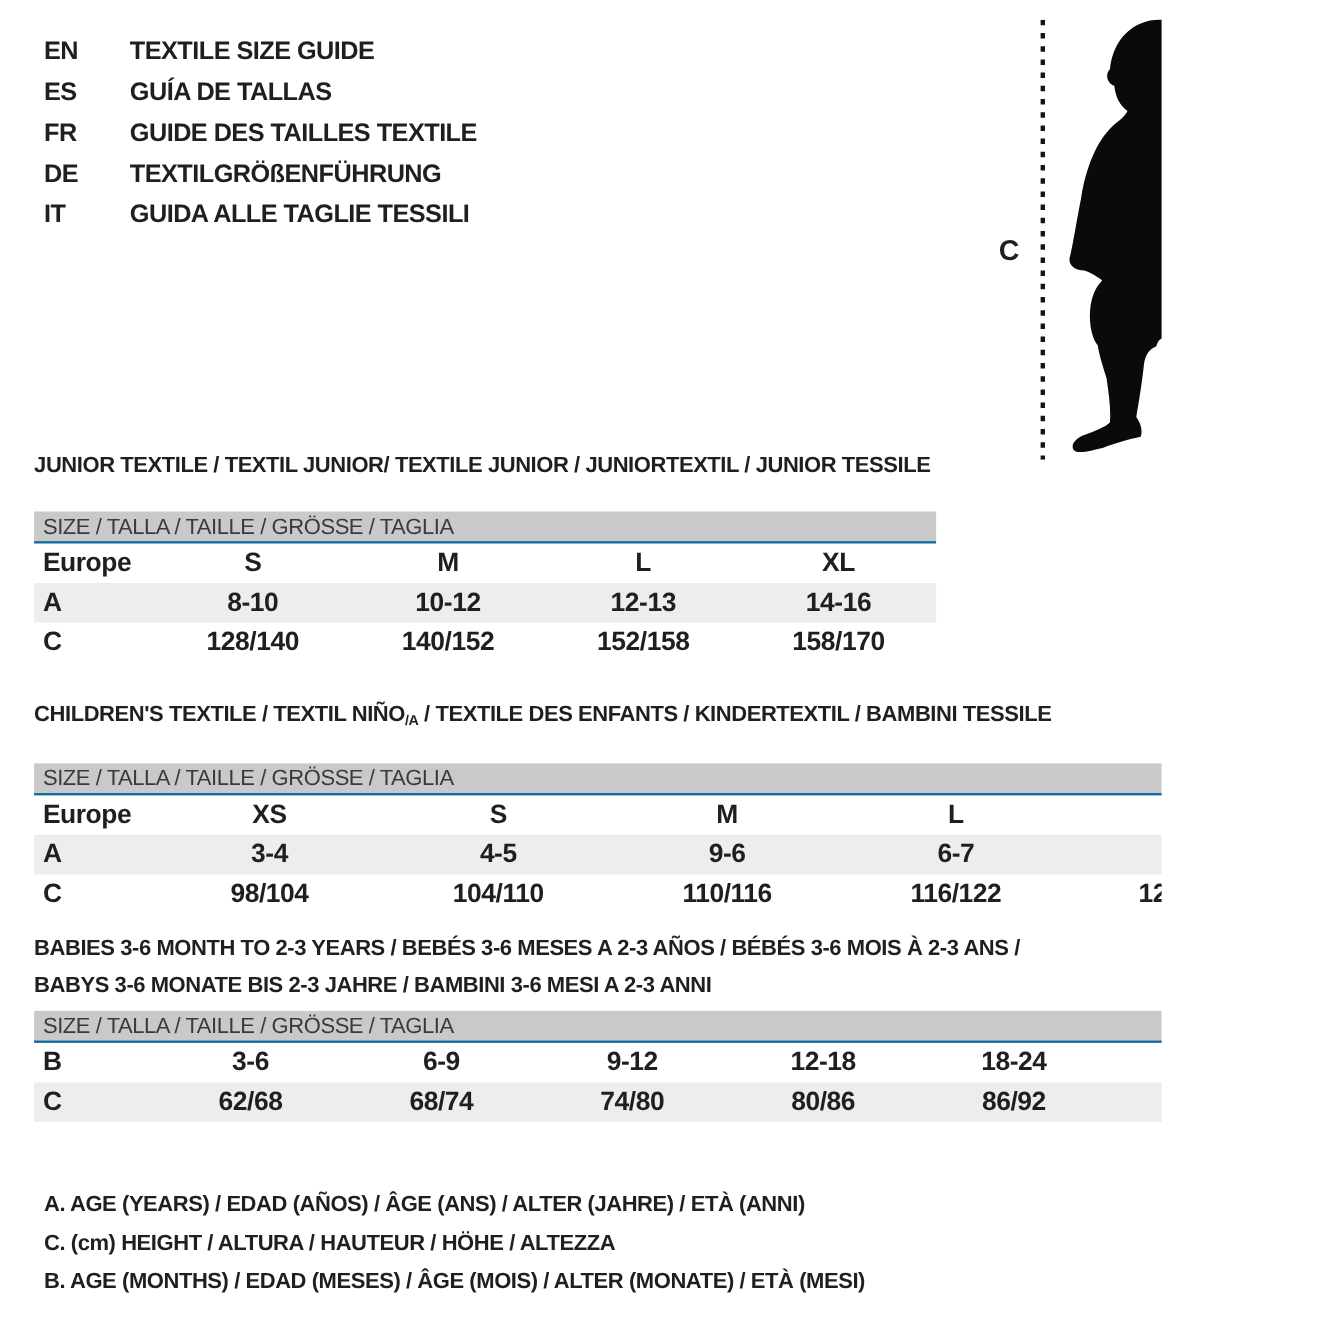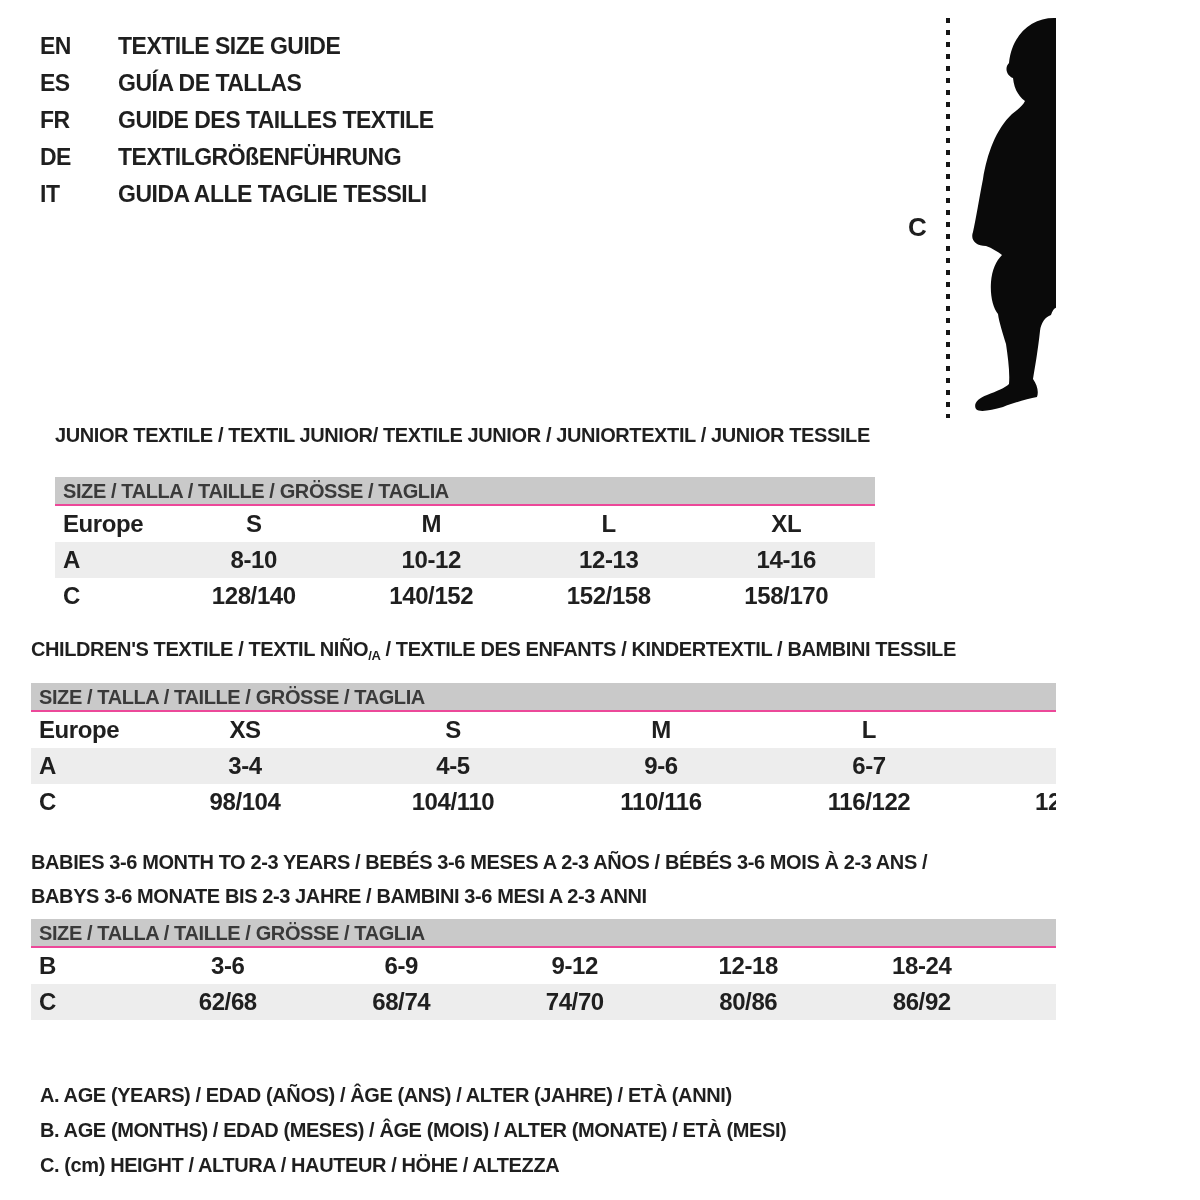--- a/index.html
+++ b/index.html
@@ -24,35 +24,35 @@
   .lang-label{font-size:23px;font-weight:700;letter-spacing:-0.5px;}
 
   
   .figure{position:absolute;left:0;top:0;width:1200px;height:430px;}
   .c-label{position:absolute;left:908px;top:212px;font-size:26px;font-weight:700;}
   .dash-line{position:absolute;left:944px;top:18px;}
   .toddler{position:absolute;left:966px;top:14px;}
 
   
   .sec{position:absolute;left:31px;}
-  .sec-junior{top:424px;width:820px;margin-left:24px;}
+  .sec-junior{top:412px;width:820px;}
   .sec-children{top:638px;width:1150px;}
   .sec-babies{top:845px;width:1151px;}
   .sec-title{margin:0;}
   .sec-junior .sec-title{margin-bottom:31px;}
-  .sec-children .sec-title{margin-bottom:20px;}
+  .sec-children .sec-title{margin-bottom:32px;}
   .sec-babies .sec-title{margin-bottom:6px;}
   .title-line{font-size:20px;font-weight:700;line-height:22px;letter-spacing:-0.4px;white-space:nowrap;}
   .sec-babies .title-line{line-height:34px;}
   .title-line .sub{font-size:13px;position:relative;top:4px;font-weight:700;}
 
   .size-bar{
     height:29px;line-height:29px;background:var(--bar-bg);color:var(--bar-text);
-    font-size:20px;font-weight:700;letter-spacing:-0.4px;padding-left:8px;
-    border-bottom:2px solid #ec4899;box-sizing:border-box;
+    font-size:20px;font-weight:400;letter-spacing:-0.4px;padding-left:8px;
+    border-bottom:2px solid #0369a1;box-sizing:border-box;
   }
   .tbl{width:100%;}
   .trow{display:flex;height:36px;align-items:center;font-size:24px;font-weight:700;letter-spacing:-0.4px;}
   .trow.shaded{background:var(--shade);}
   .cell{flex:1;text-align:center;}
   .cell.label{flex:0 0 110px;text-align:left;padding-left:8px;box-sizing:border-box;}
 
   
   .legend{position:absolute;left:40px;top:1066px;margin-top:12px;}
   .legend-line{font-size:20px;font-weight:700;line-height:35px;letter-spacing:-0.4px;white-space:nowrap;}
@@ -212,27 +212,27 @@
           <div class="cell">6-9</div>
           <div class="cell">9-12</div>
           <div class="cell">12-18</div>
           <div class="cell">18-24</div>
           <div class="cell">24-36</div>
         </div>
         <div class="trow shaded">
           <div class="cell label">C</div>
           <div class="cell">62/68</div>
           <div class="cell">68/74</div>
-          <div class="cell">74/70</div>
+          <div class="cell">74/80</div>
           <div class="cell">80/86</div>
           <div class="cell">86/92</div>
           <div class="cell">92/98</div>
         </div>
       </div>
     </section>
 
   <div class="legend" id="legend">
       <div class="legend-line">A. AGE (YEARS) / EDAD (AÑOS) / ÂGE (ANS) / ALTER (JAHRE) / ETÀ (ANNI)</div>
+      <div class="legend-line">C. (cm) HEIGHT / ALTURA / HAUTEUR / HÖHE / ALTEZZA</div>
       <div class="legend-line">B. AGE (MONTHS) / EDAD (MESES) / ÂGE (MOIS) / ALTER (MONATE) / ETÀ (MESI)</div>
-      <div class="legend-line">C. (cm) HEIGHT / ALTURA / HAUTEUR / HÖHE / ALTEZZA</div>
     </div>
 
 </div>
 
 </body></html>

